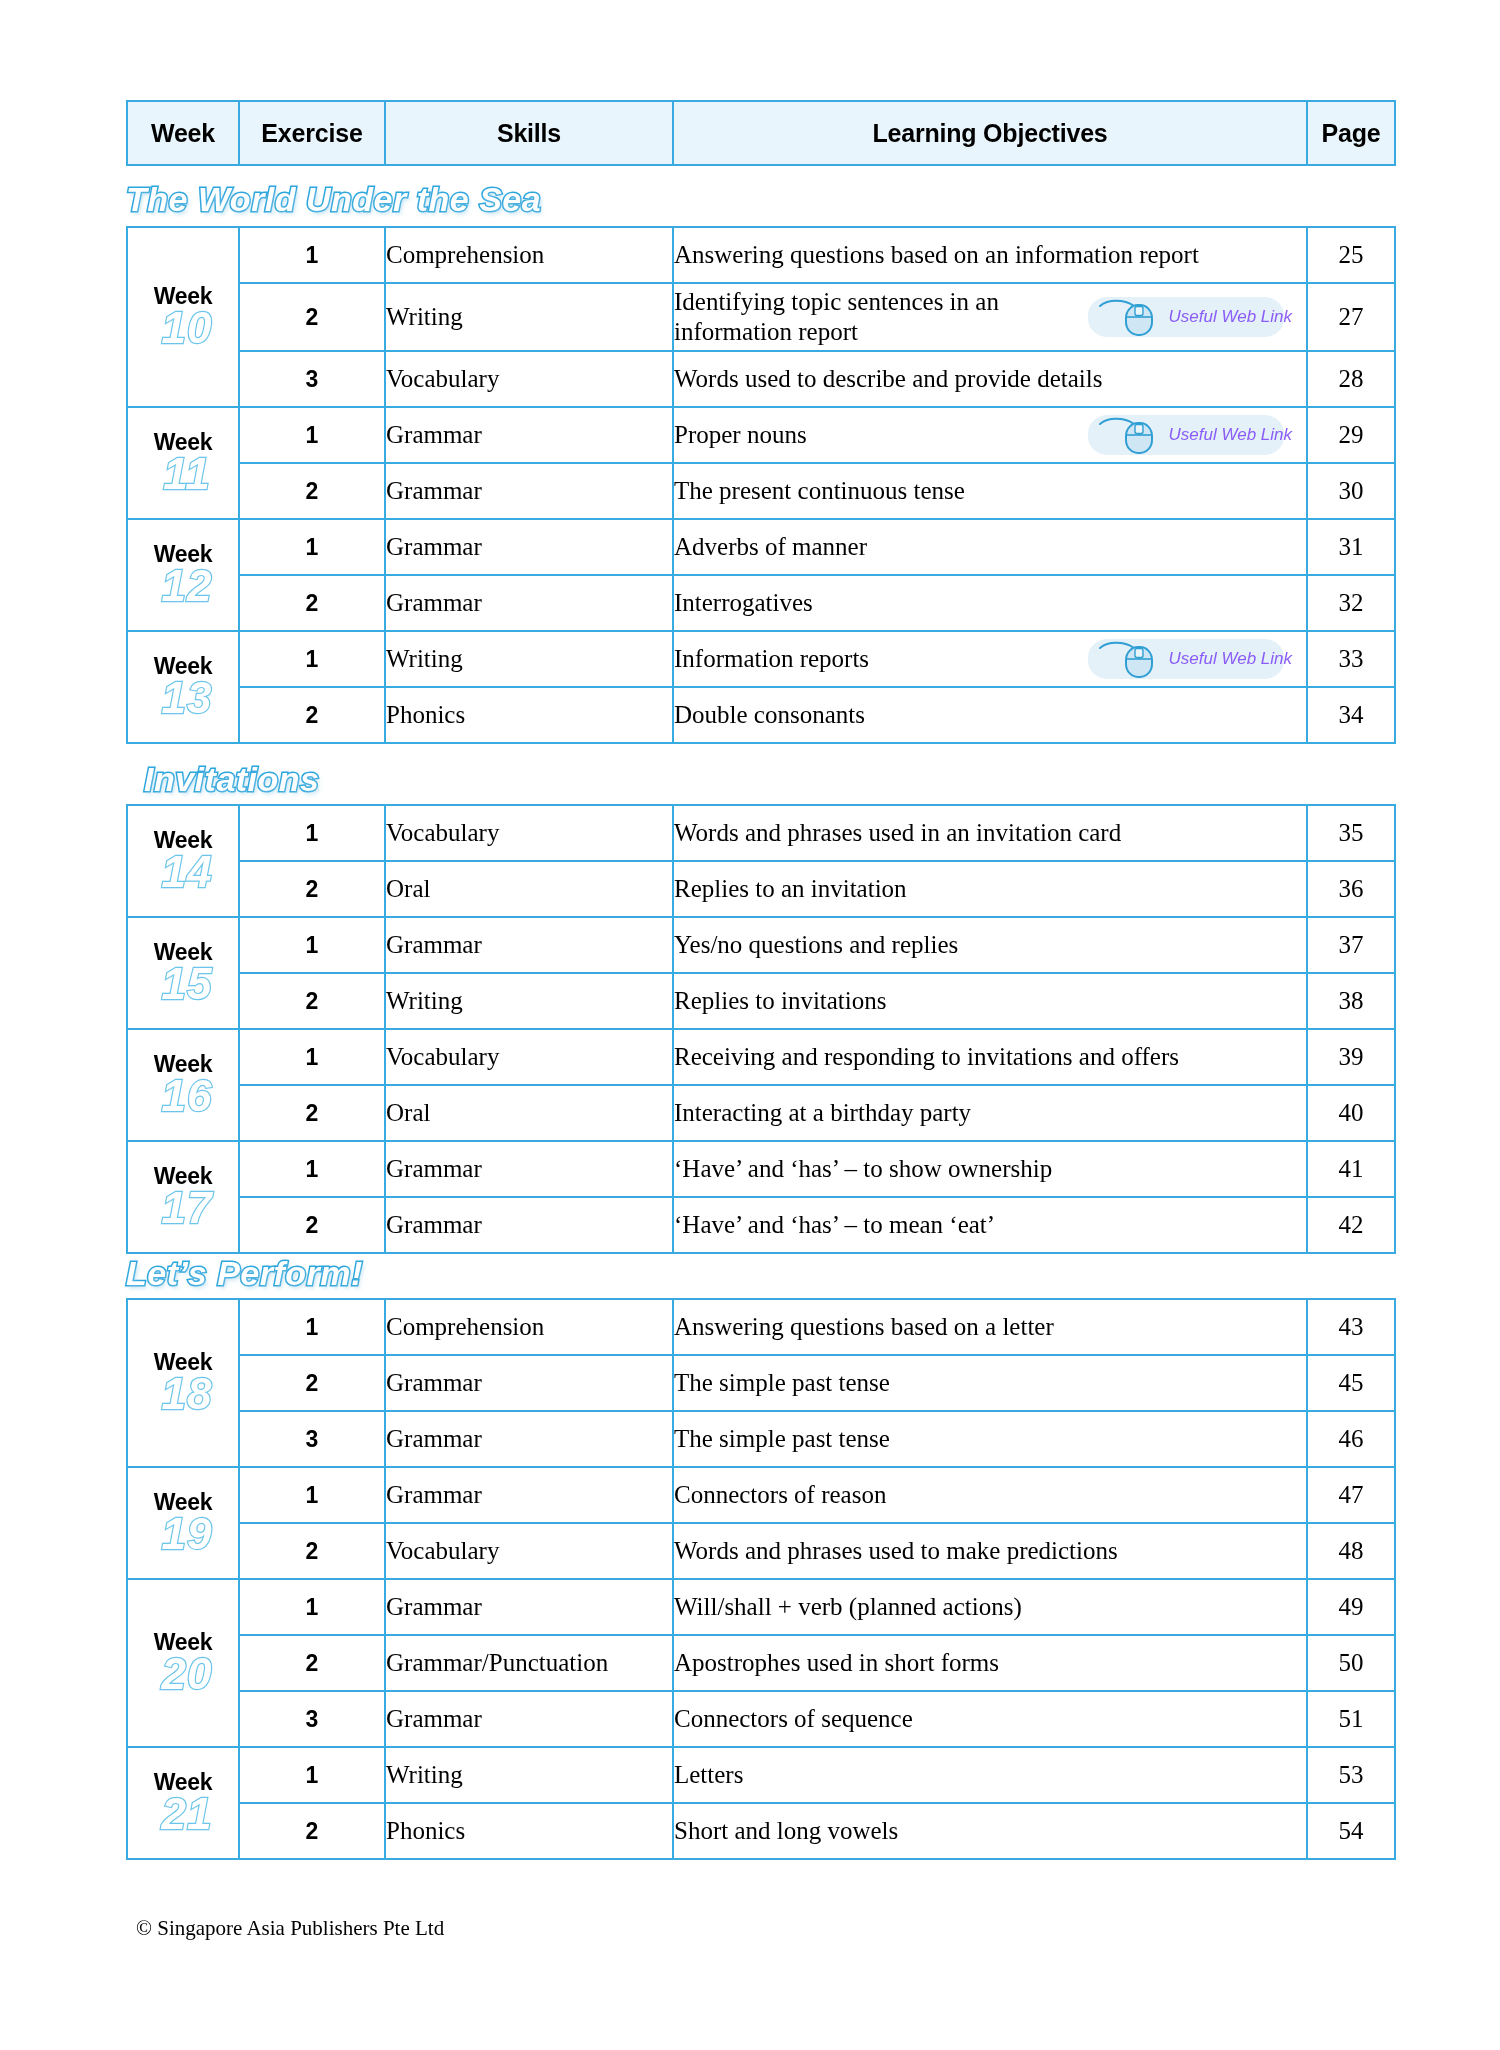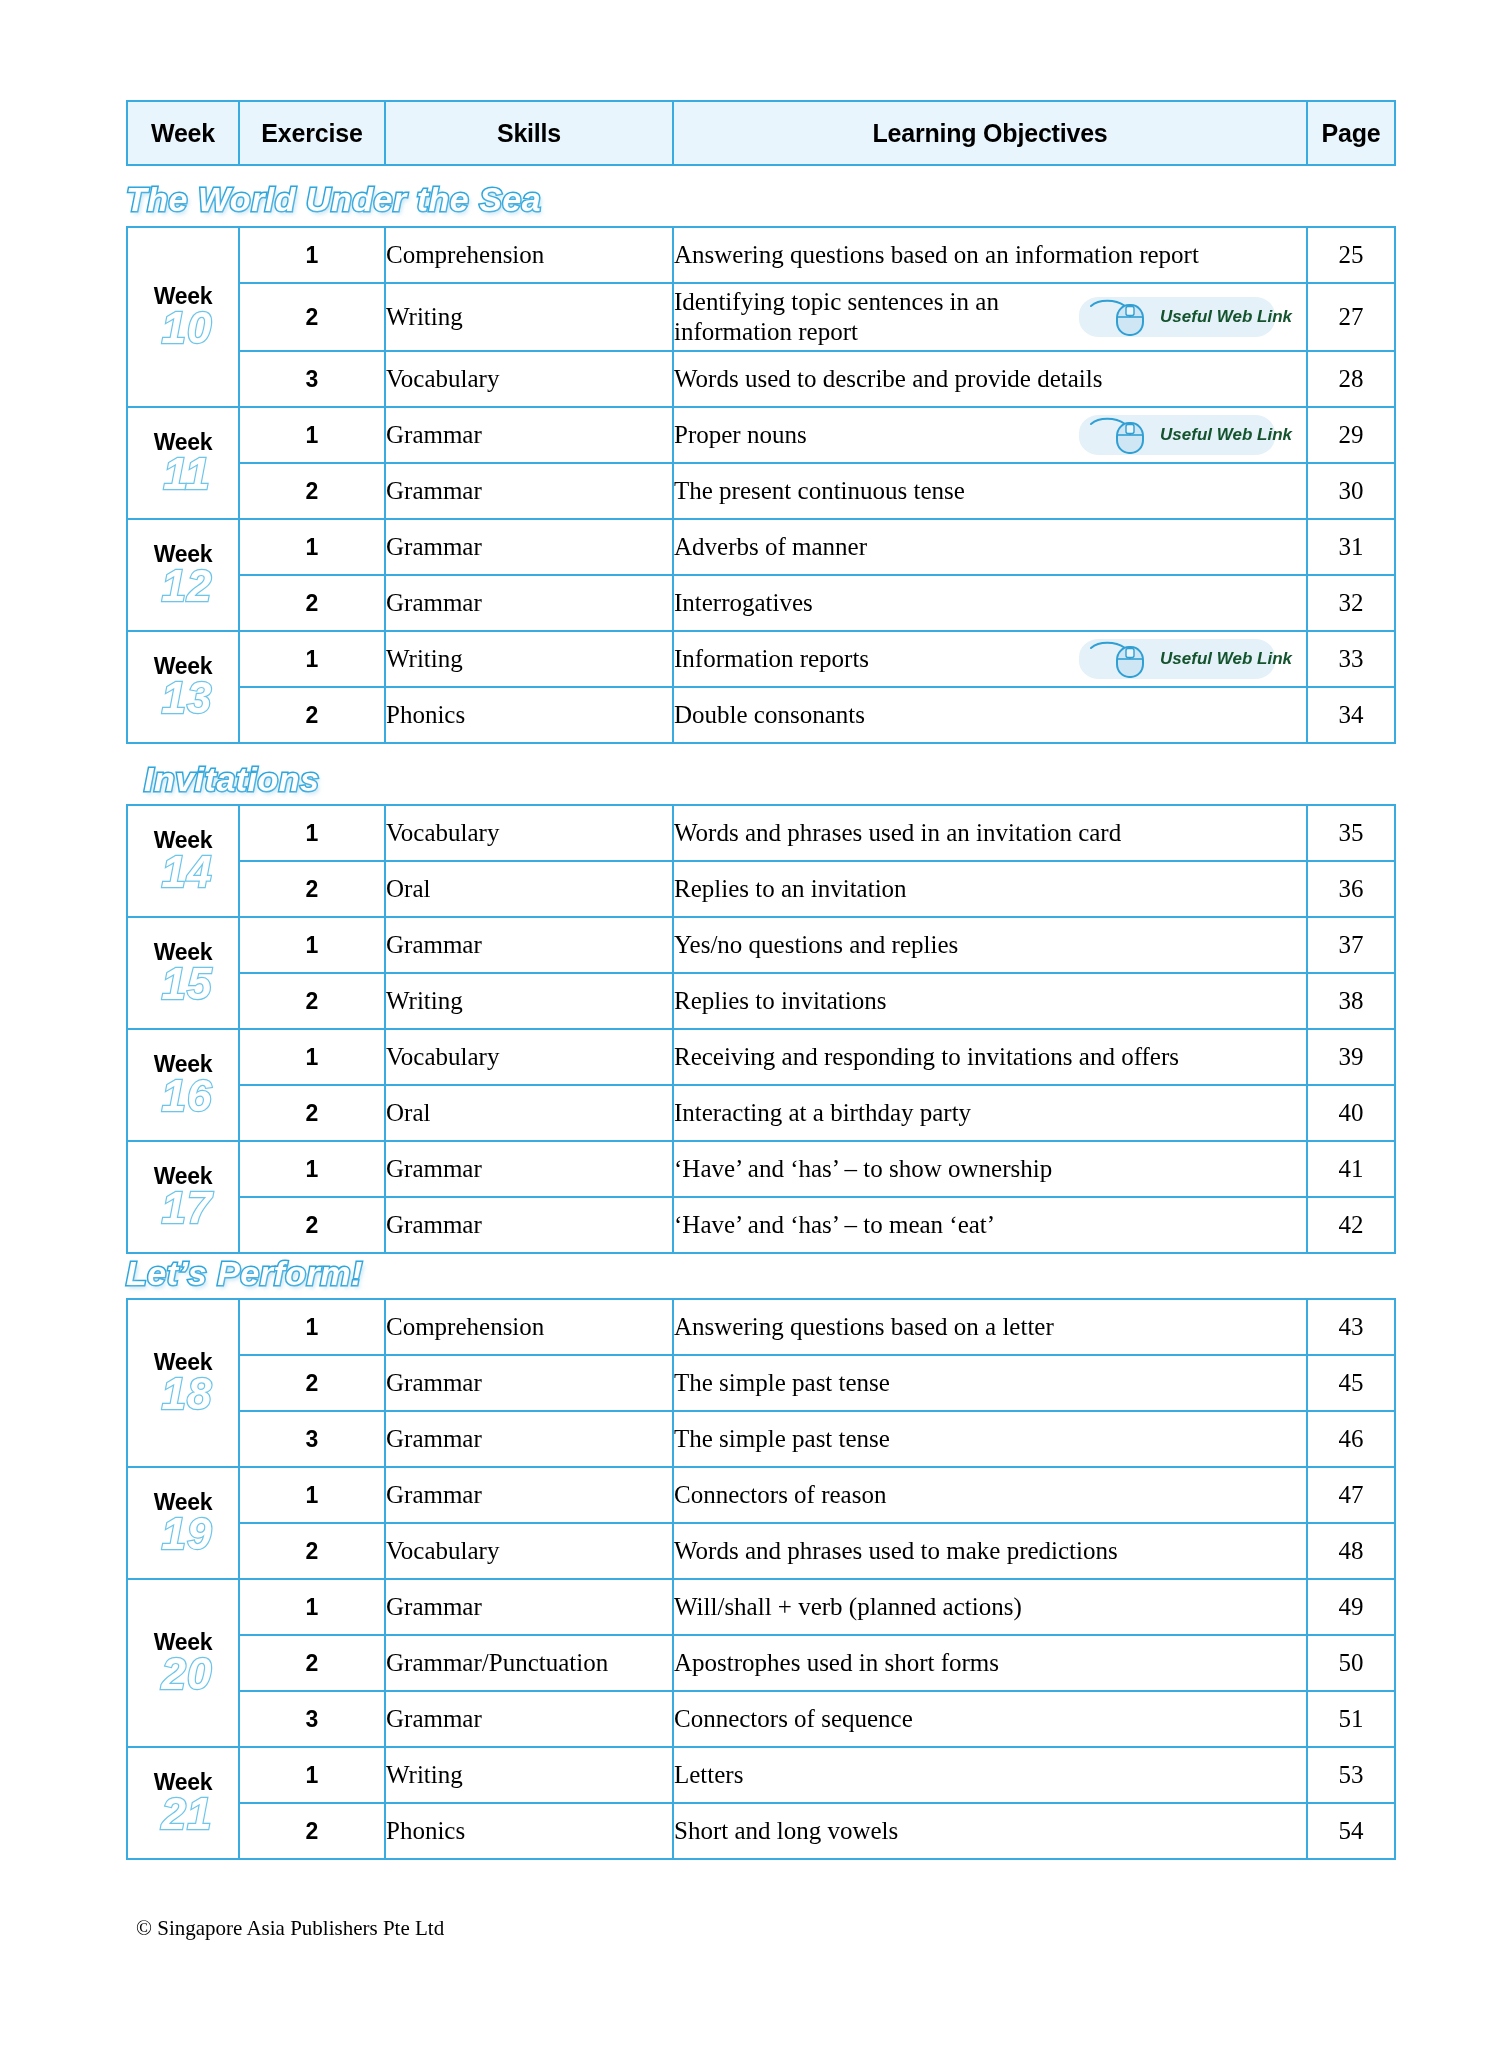--- a/index.html
+++ b/index.html
@@ -157,23 +157,23 @@
     background: #e4f1f8;
     border-radius: 20px / 18px;
     z-index: 0;
   }
   .weblink svg { position: relative; z-index: 1; display: block; }
   .wl-text {
     position: relative;
     z-index: 2;
     font-family: "Liberation Sans", sans-serif;
     font-style: italic;
-    font-weight: bold;
+    font-weight: normal;
     font-size: 17px;
-    color: #14532d;
+    color: #8b5cf6;
     margin-left: -3px;
   }
 
   
   .obj-lines { display: block; max-width: 400px; line-height: 1.22; }
 
   
   .footer {
     position: absolute;
     left: 136px;

